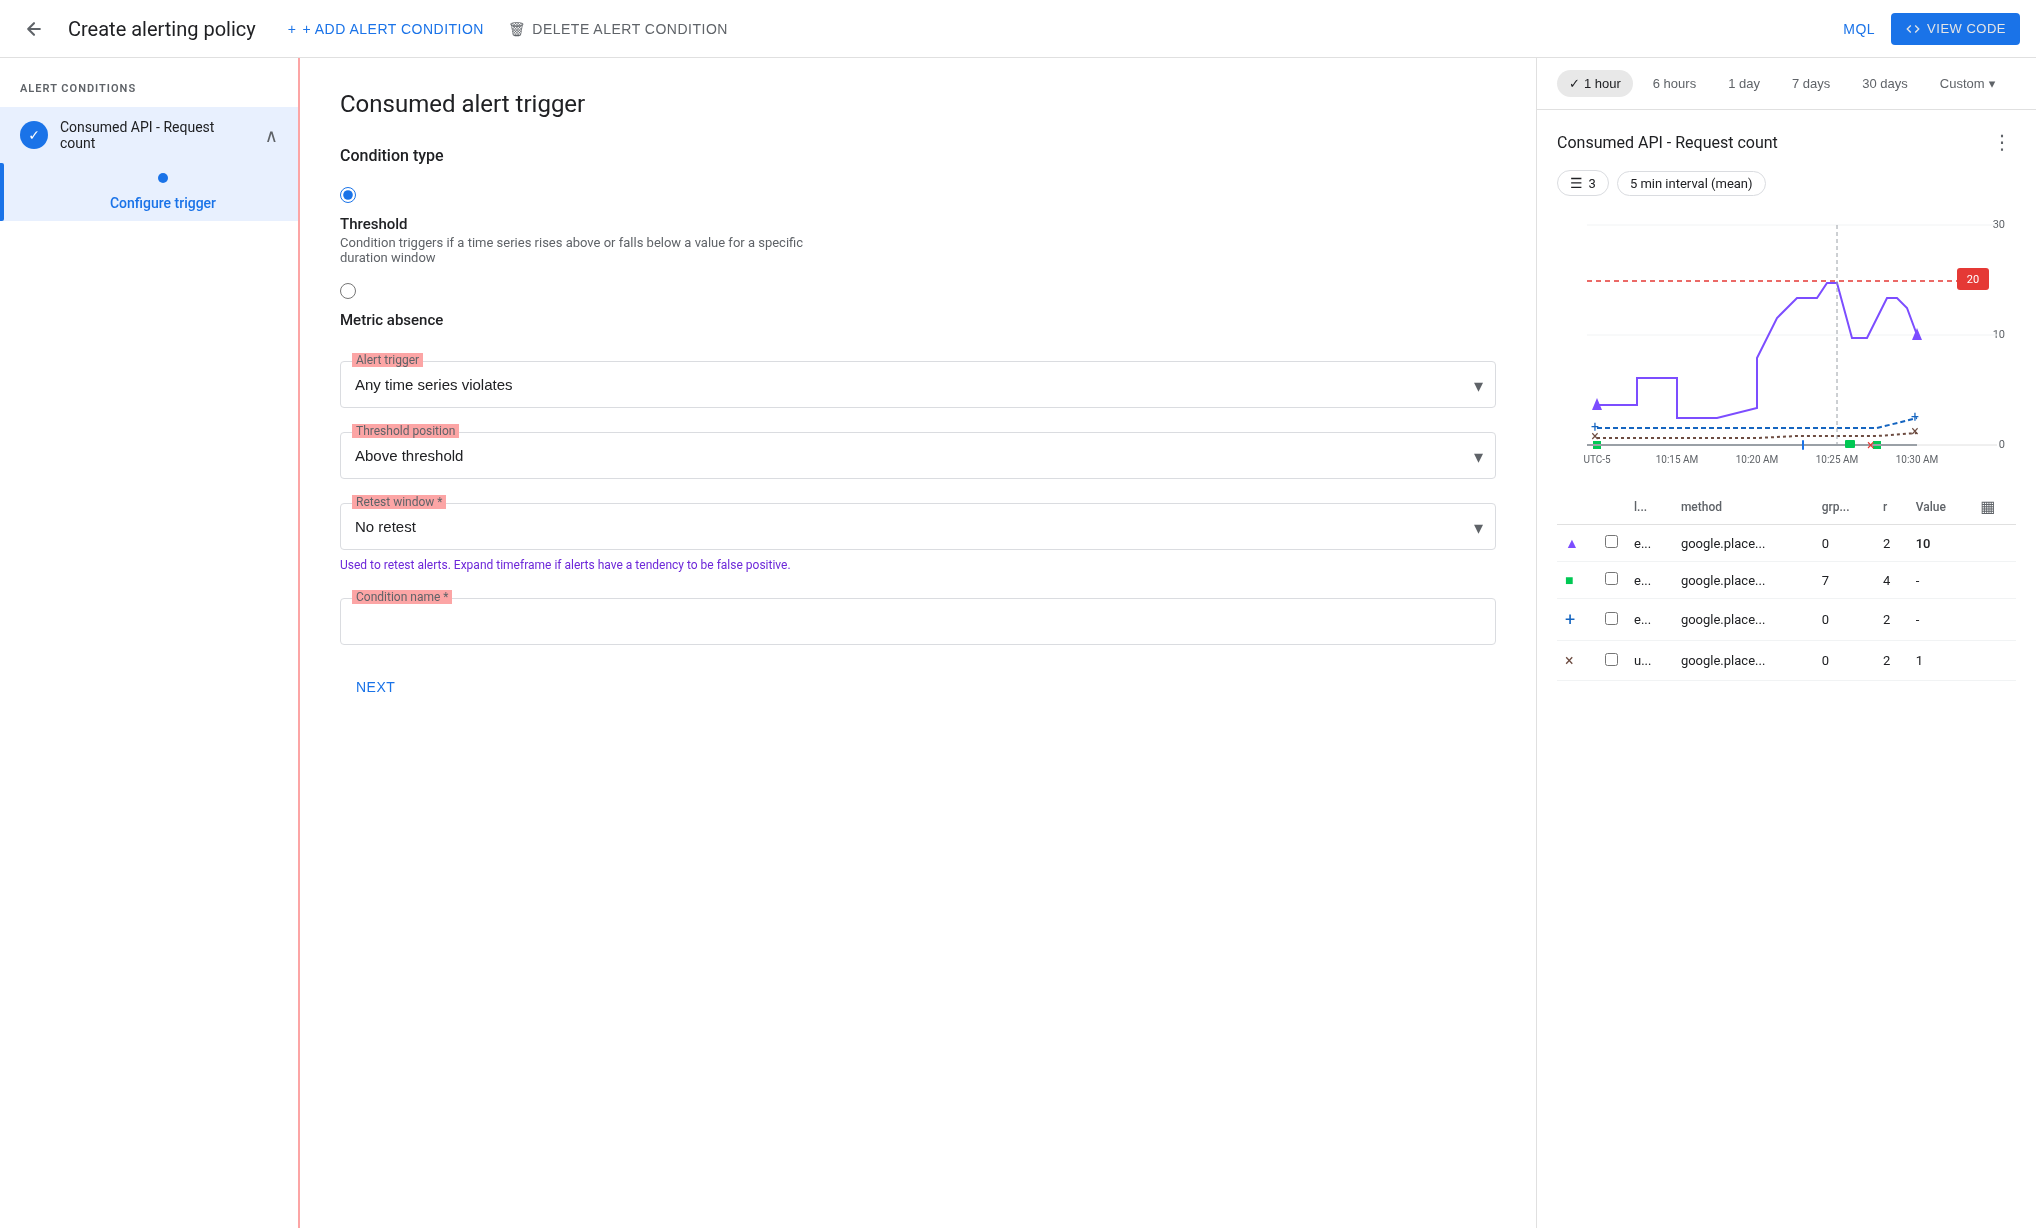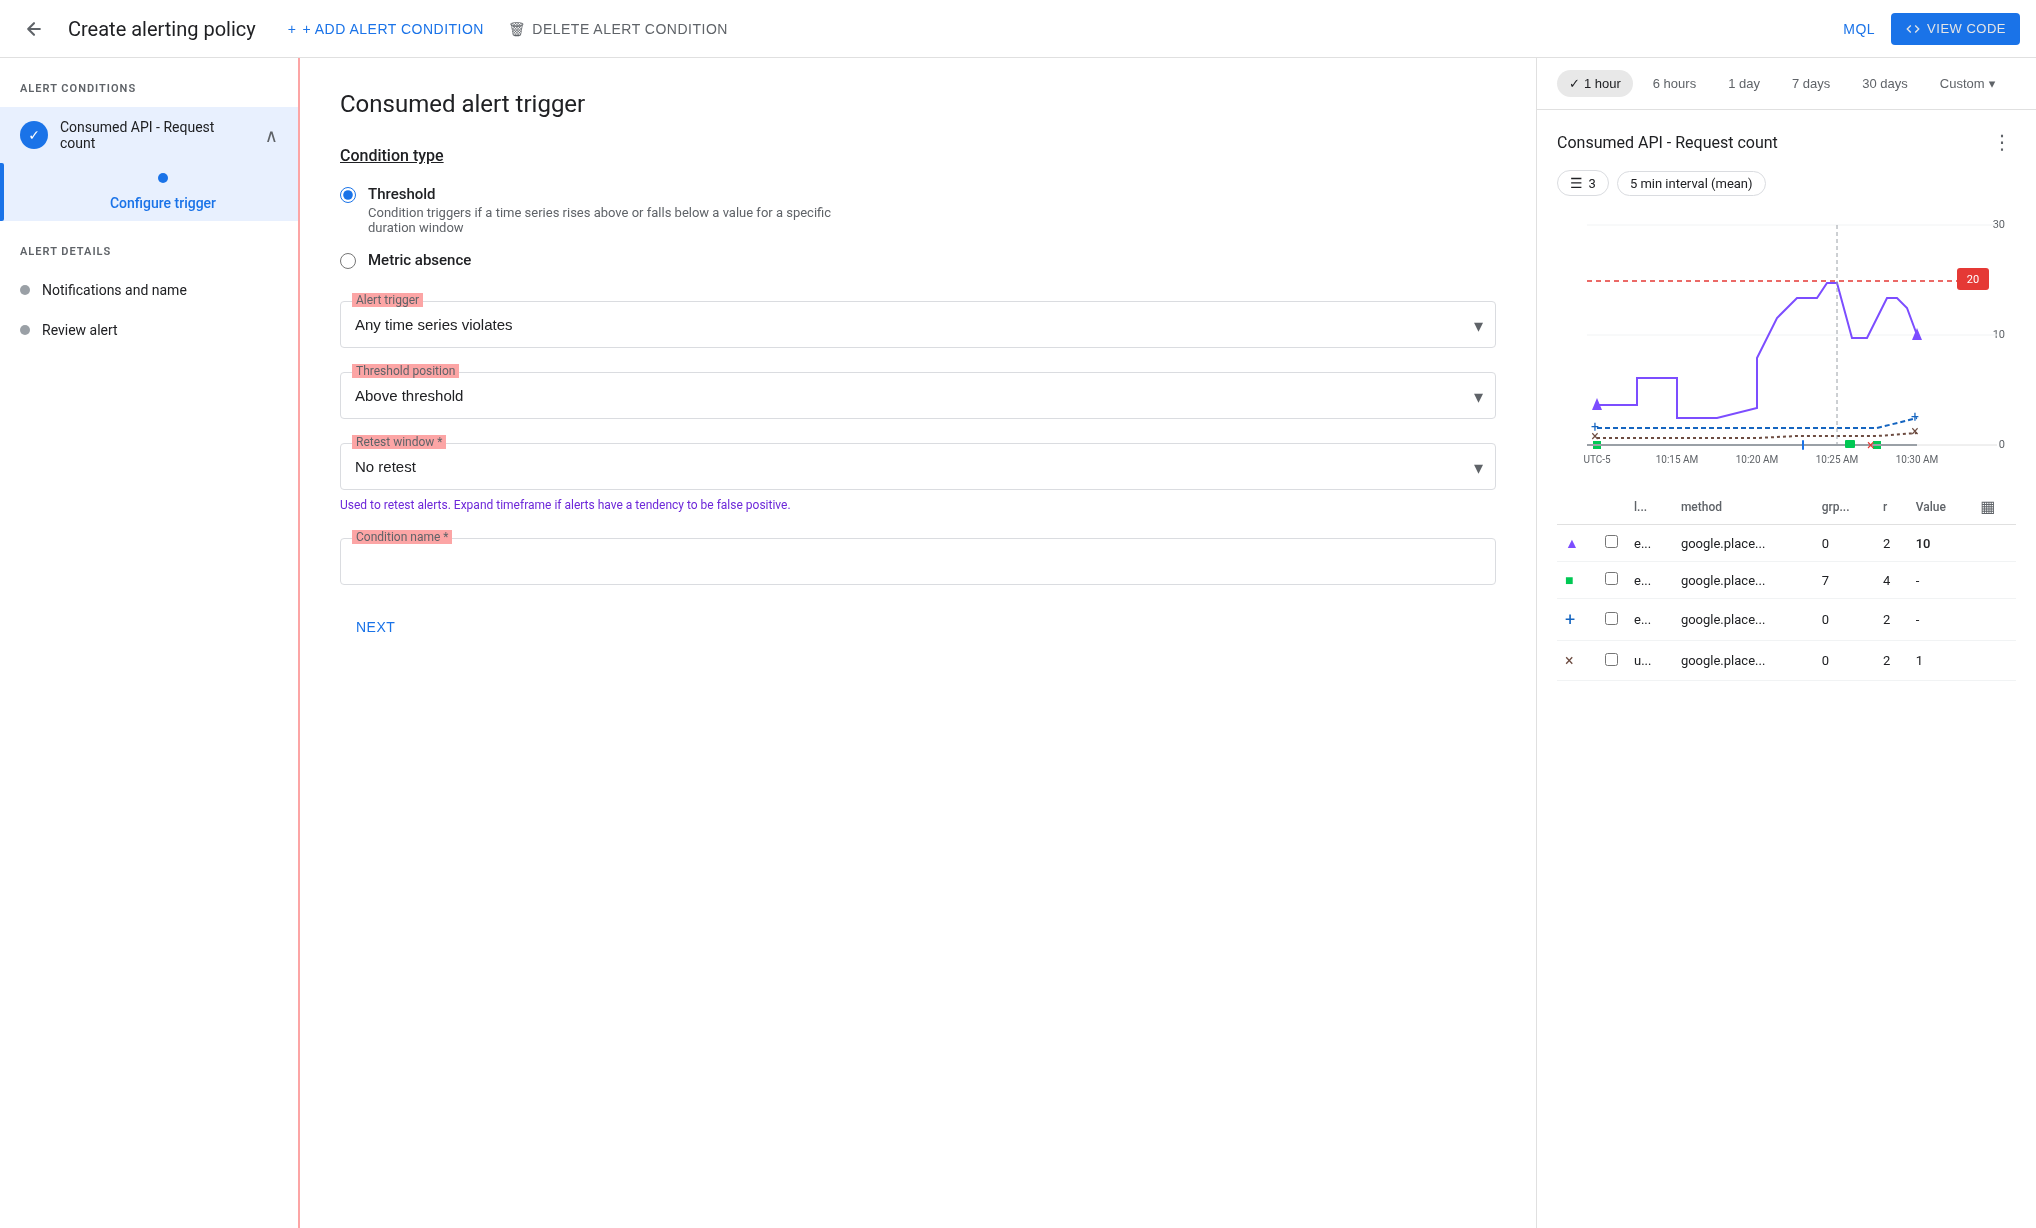--- a/index.html
+++ b/index.html
@@ -106,24 +106,24 @@
     .content-area {
       flex: 1;
       overflow-y: auto;
       padding: 32px 40px;
       background: #fff;
     }
     .content-title {
       font-size: 24px; font-weight: 400; color: #202124; margin-bottom: 28px;
     }
     .section-heading {
-      font-size: 16px; font-weight: 500; color: #202124; margin-bottom: 20px; text-decoration: underline;
+      font-size: 16px; font-weight: 500; color: #202124; margin-bottom: 20px;
     }
     .radio-group { display: flex; flex-direction: column; gap: 16px; margin-bottom: 32px; }
-    .radio-option { display: flex; gap: 12px; align-items: flex-start; }
+    .radio-option { display: flex; gap: 12px; align-items: flex-start; flex-direction: column; }
     .radio-option input[type="radio"] { margin-top: 2px; accent-color: #1a73e8; width: 16px; height: 16px; cursor: pointer; flex-shrink: 0; }
     .radio-label { font-size: 15px; font-weight: 500; color: #202124; }
     .radio-desc { font-size: 13px; color: #5f6368; margin-top: 2px; max-width: 480px; }
 
     
     .form-field { margin-bottom: 24px; position: relative; }
     .field-label {
       font-size: 12px; color: #5f6368;
       position: absolute; top: -8px; left: 12px;
       background: #fca5a5; padding: 0 4px;
@@ -261,31 +261,20 @@
       <div class="check-circle">✓</div>
       <span class="sidebar-item-label">Consumed API - Request count</span>
       <span class="chevron">∧</span>
     </div>
 
     <div class="sidebar-sub-item">
       <div class="sub-dot"></div>
       <span class="sub-label">Configure trigger</span>
     </div>
 
-    <div class="section-gap">
-      <div class="sidebar-section-label">ALERT DETAILS</div>
-      <div class="sidebar-item">
-        <div class="dot"></div>
-        <span class="sidebar-item-label">Notifications and name</span>
-      </div>
-      <div class="sidebar-item">
-        <div class="dot"></div>
-        <span class="sidebar-item-label">Review alert</span>
-      </div>
-    </div>
   </div>
 
   <div class="content-area">
     <h2 class="content-title">Consumed alert trigger</h2>
 
     <div class="section-heading">Condition type</div>
 
     <div class="radio-group">
       <div class="radio-option">
         <input type="radio" name="condition-type" checked="" id="threshold-radio" style="">

